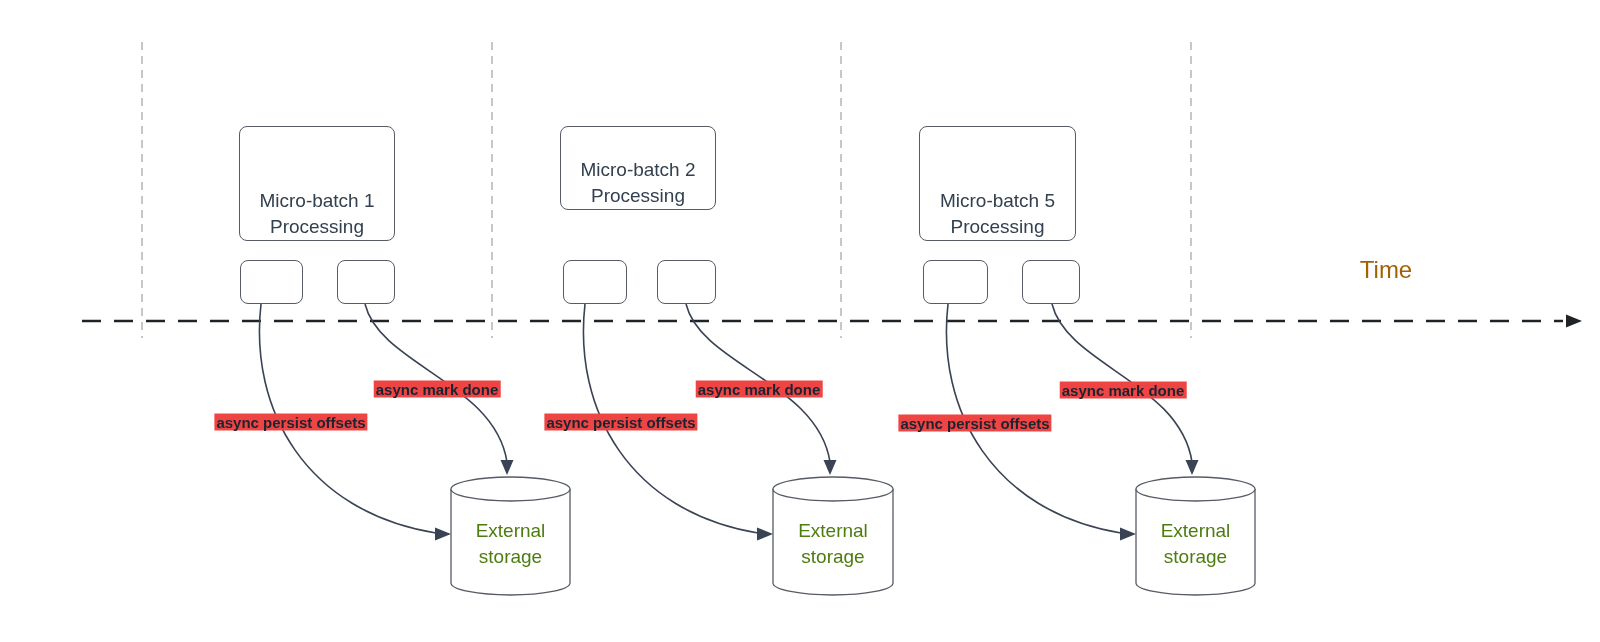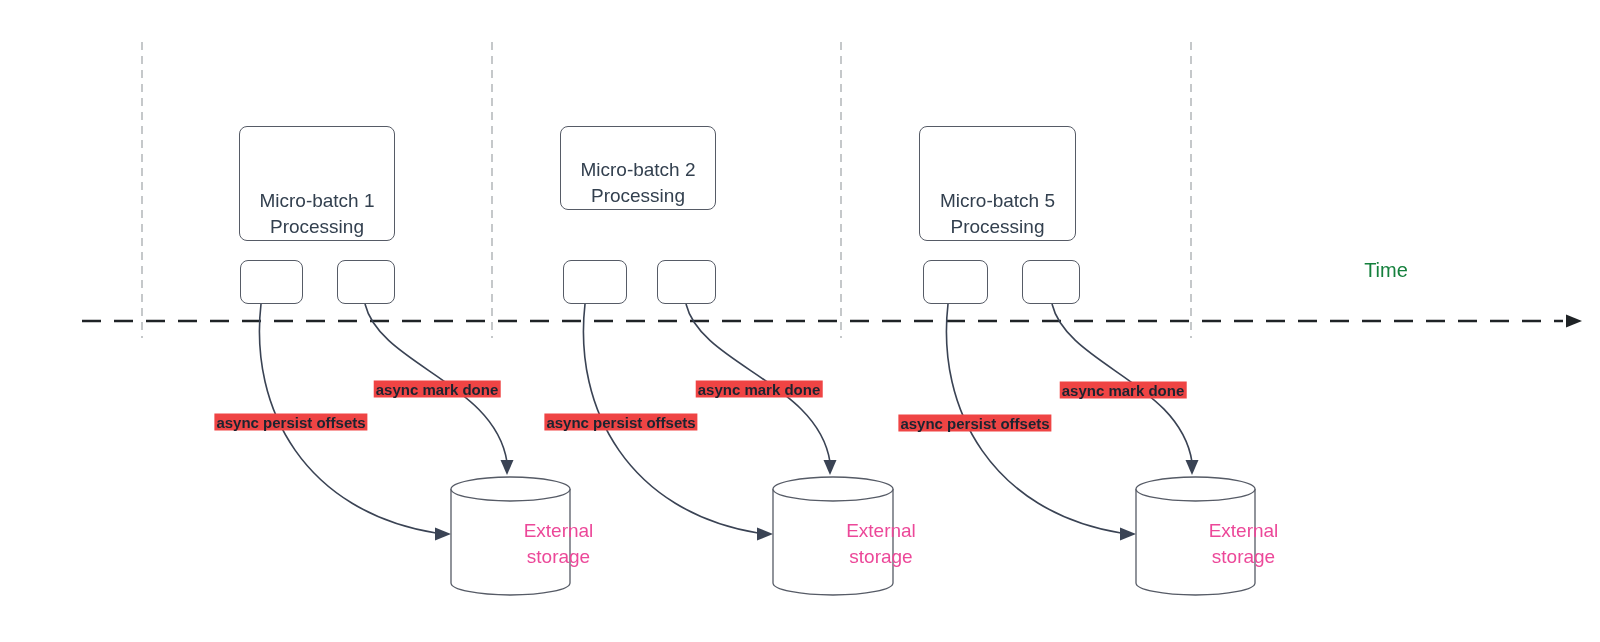--- a/index.html
+++ b/index.html
@@ -6,22 +6,22 @@
   .canvas{
     position:relative;width:1600px;height:642px;background:#ffffff;overflow:hidden;
     font-family:"Liberation Sans","DejaVu Sans",sans-serif;
   }
   #diagram-svg{position:absolute;left:0;top:0;z-index:0;}
   .node{position:absolute;background:#ffffff;border:1px solid #565b66;border-radius:8px;
         box-sizing:border-box;z-index:1;display:flex;align-items:flex-end;justify-content:center;}
   .node-title{font-size:19px;line-height:26px;color:#33404f;text-align:center;}
   .edge-label{position:absolute;z-index:2;transform:translate(-50%,-50%);
         background:#ef4444;padding:0 2px;font-size:15px;font-weight:bold;color:#1c2430;white-space:nowrap;}
-  .cyl-label{position:absolute;z-index:2;text-align:center;font-size:19px;line-height:26px;color:#ec4899;margin-left:48px;}
-  .time-label{position:absolute;z-index:2;transform:translate(-50%,-50%);font-size:20px;color:#15803d;}
+  .cyl-label{position:absolute;z-index:2;text-align:center;font-size:19px;line-height:26px;color:#4d7c0f;}
+  .time-label{position:absolute;z-index:2;transform:translate(-50%,-50%);font-size:24px;color:#a16207;}
 </style>
 </head>
 <body>
 
 <div class="canvas">
   <svg id="diagram-svg" width="1600" height="642">
       <line x1="142" y1="42" x2="142" y2="338" stroke="#b3b6b9" stroke-width="1.5" stroke-dasharray="8 6"></line>
       <line x1="492" y1="42" x2="492" y2="338" stroke="#b3b6b9" stroke-width="1.5" stroke-dasharray="8 6"></line>
       <line x1="841" y1="42" x2="841" y2="338" stroke="#b3b6b9" stroke-width="1.5" stroke-dasharray="8 6"></line>
       <line x1="1191" y1="42" x2="1191" y2="338" stroke="#b3b6b9" stroke-width="1.5" stroke-dasharray="8 6"></line>

